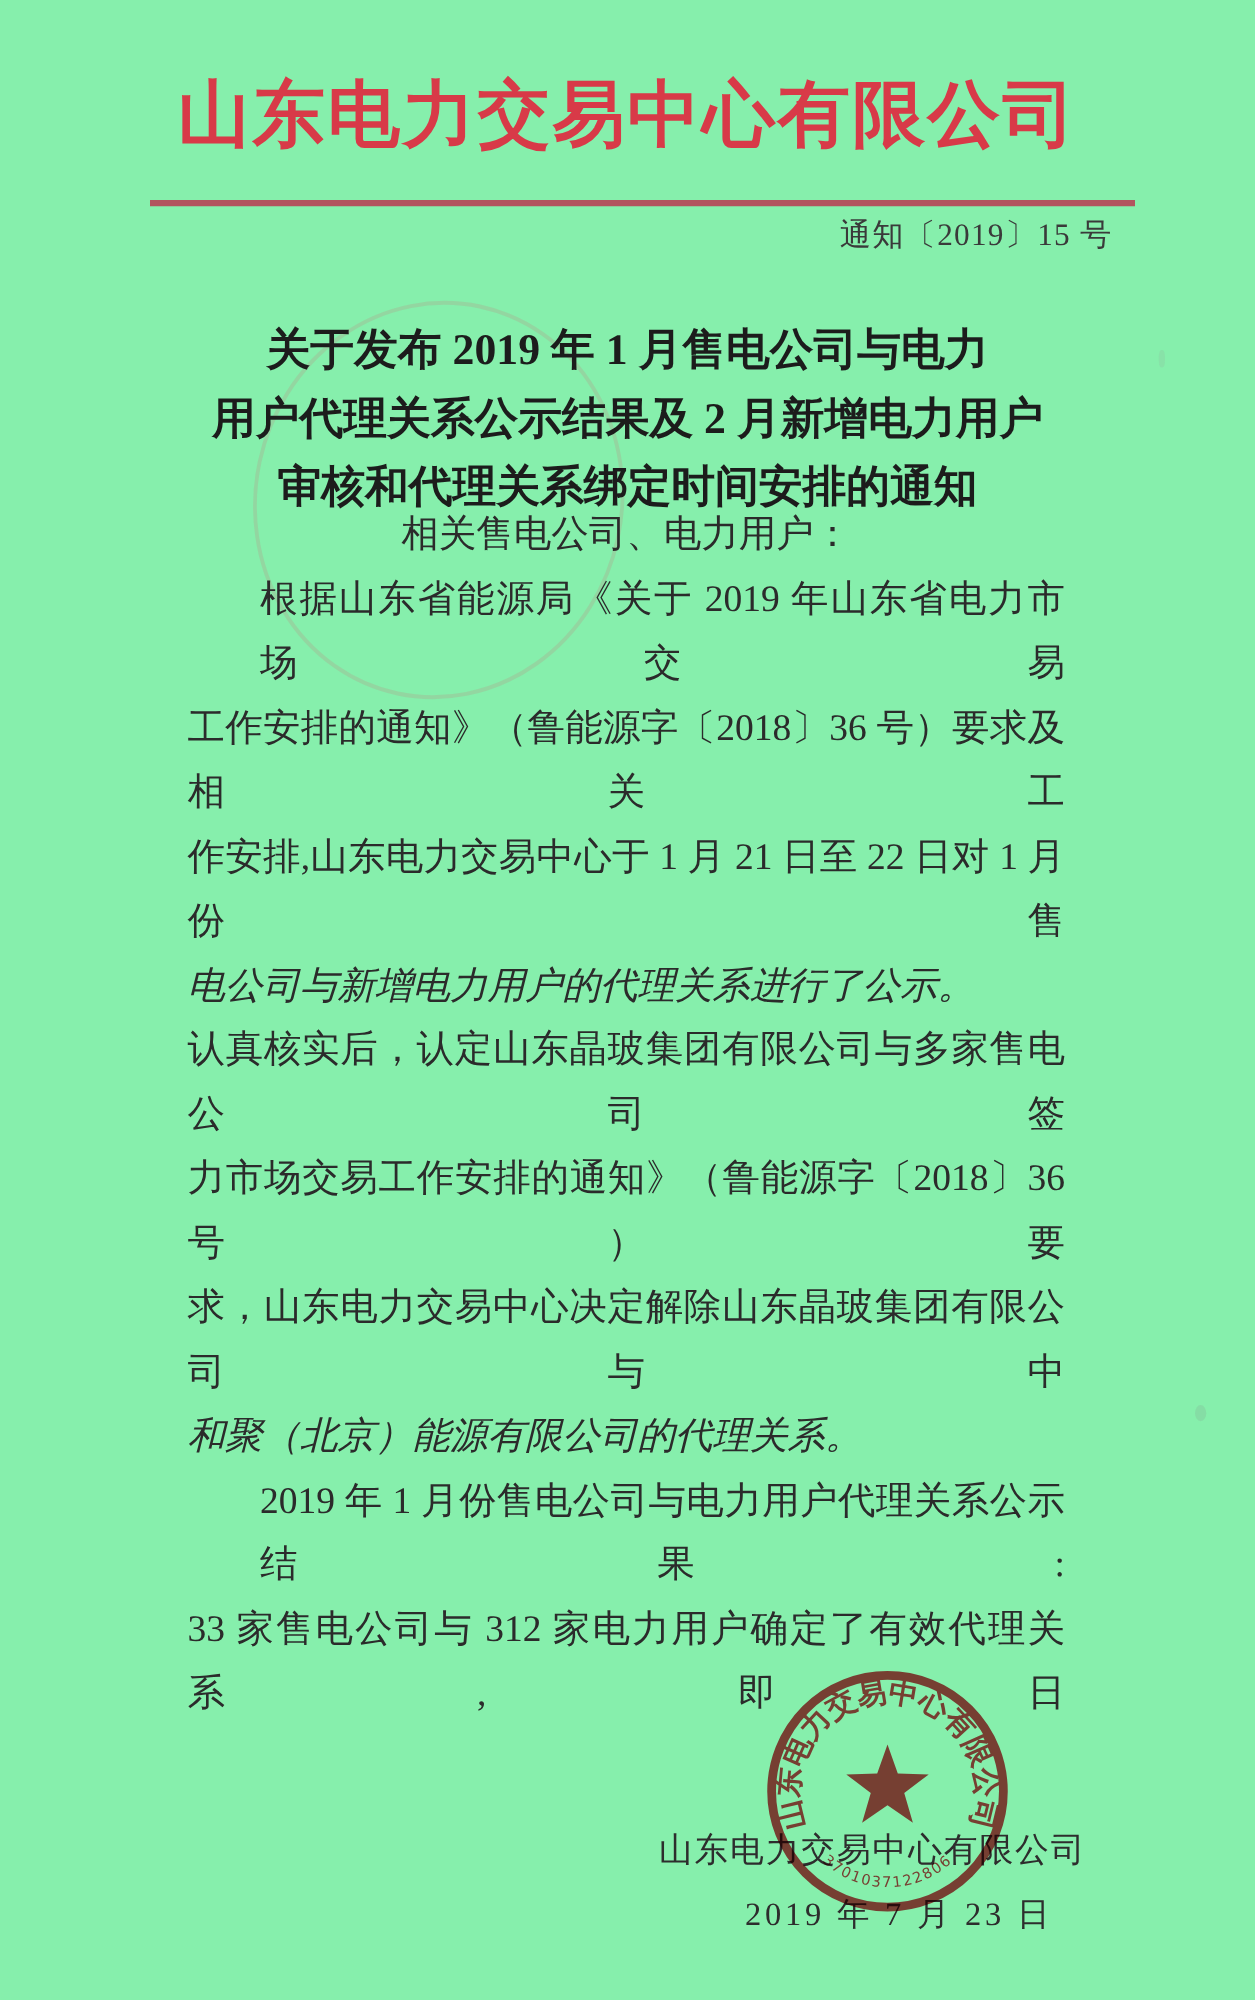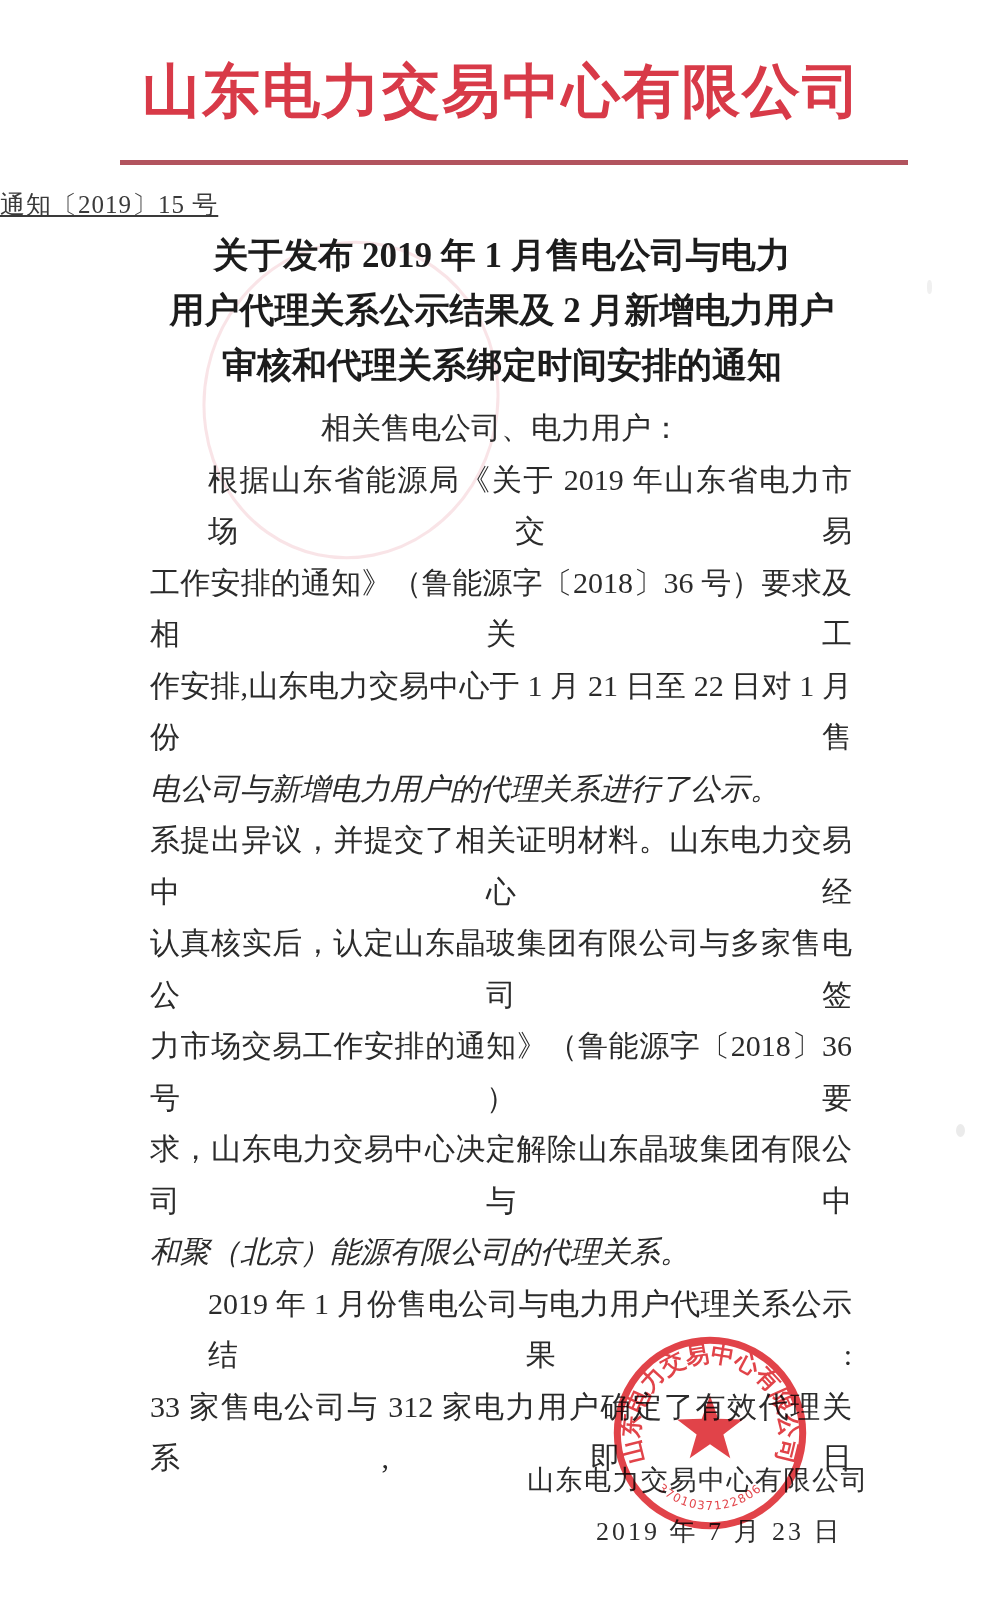--- a/index.html
+++ b/index.html
@@ -1,33 +1,33 @@
 <!DOCTYPE html>
 <html><head>
 <meta charset="utf-8">
 <style>
   html,body { margin:0; padding:0; background:#e9e9e9; }
   .page {
     position:relative; width:1004px; height:1600px; margin:0 auto;
-    background:#ffffff; overflow:hidden;
+    background:#86efac; overflow:hidden;
     font-family:"Liberation Serif","DejaVu Serif",serif; color:#2f2f2f;
   }
   .letterhead {
     position:absolute; top:52px; left:0; width:100%;
     text-align:center; font-size:58px; font-weight:bold;
     color:#d83a48; letter-spacing:2px; line-height:80px;
     white-space:nowrap;
   }
   .rule { position:absolute; top:160px; left:120px; width:788px; height:5px; background:#b2545e; }
   .docnum {
-    position:absolute; top:188px; left:0; width:890px;
-    font-size:25px; color:#3a3a3a; letter-spacing:1px;text-decoration:underline;
+    position:absolute; top:171px; left:0; width:890px;
+    text-align:right; font-size:25px; color:#3a3a3a; letter-spacing:1px;
   }
   .title {
-    position:absolute; top:228px; left:100px; width:804px;
+    position:absolute; top:252px; left:100px; width:804px;
     text-align:center; font-weight:bold; font-size:35px;
     line-height:55px; color:#1c1c1c;
   }
   .body-text {
     position:absolute; top:402px; left:150px; width:702px;
     font-size:30px; line-height:51.5px; color:#2b2b2b;
   }
   .salutation { text-align:center; }
   .bline { text-align:justify; text-align-last:justify; }
   .bline.indent { padding-left:58px; }
@@ -83,21 +83,20 @@
   <div class="body-text">
     <div class="salutation">相关售电公司、电力用户：</div>
 
   <div>
         <div class="bline indent">根据山东省能源局《关于 2019 年山东省电力市场交易</div>
         <div class="bline">工作安排的通知》（鲁能源字〔2018〕36 号）要求及相关工</div>
         <div class="bline">作安排,山东电力交易中心于 1 月 21 日至 22 日对 1 月份售</div>
         <div class="bline end">电公司与新增电力用户的代理关系进行了公示。</div>
       </div>
       <div>
-        <div class="bline">系提出异议，并提交了相关证明材料。山东电力交易中心经</div>
         <div class="bline">认真核实后，认定山东晶玻集团有限公司与多家售电公司签</div>
         <div class="bline">力市场交易工作安排的通知》（鲁能源字〔2018〕36 号）要</div>
         <div class="bline">求，山东电力交易中心决定解除山东晶玻集团有限公司与中</div>
         <div class="bline end">和聚（北京）能源有限公司的代理关系。</div>
       </div>
       <div>
         <div class="bline indent">2019 年 1 月份售电公司与电力用户代理关系公示结果:</div>
         <div class="bline">33 家售电公司与 312 家电力用户确定了有效代理关系,即日</div>
       </div>
     </div>

